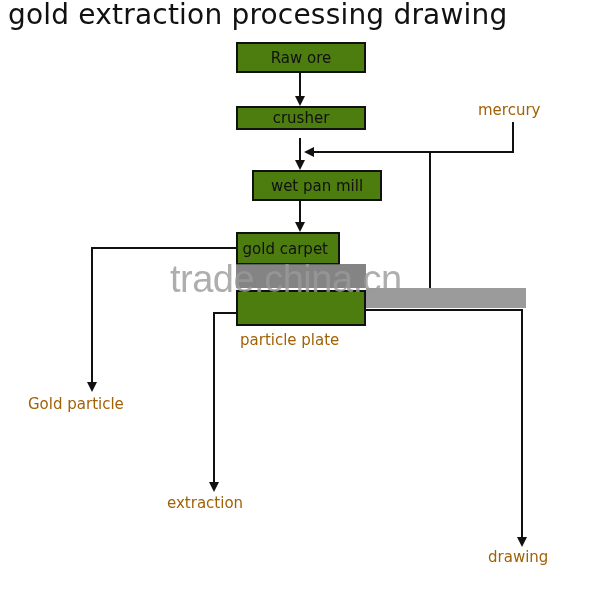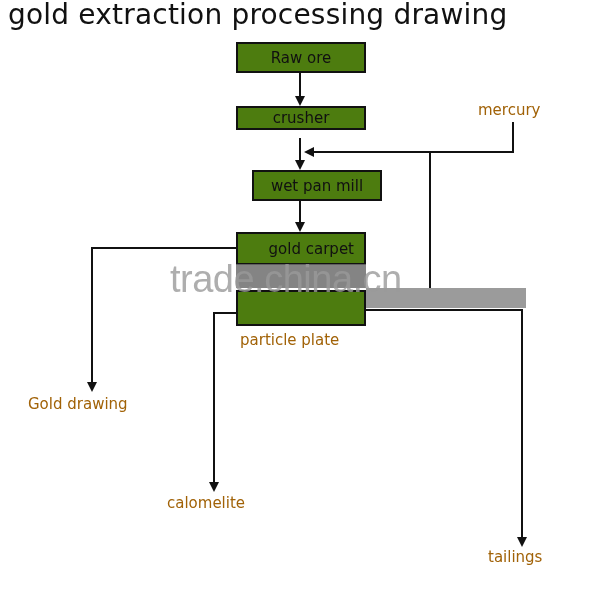--- a/index.html
+++ b/index.html
@@ -42,24 +42,24 @@
 
   <polyline points="237,313 214,313 214,480" fill="none" stroke="#111" stroke-width="2"></polyline>
   <line x1="214" y1="478" x2="214" y2="490" stroke="#111" stroke-width="2" marker-end="url(#ah)"></line>
 
   <polyline points="366,310 522,310 522,545" fill="none" stroke="#111" stroke-width="2" marker-end="url(#ah)"></polyline>
 </svg>
 
 <div class="box" style="left:236px; top:42px; width:130px; height:31px;">Raw ore</div>
 <div class="box" style="left:236px; top:106px; width:130px; height:24px;">crusher</div>
 <div class="box" style="left:236px; top:170px; width:130px; height:31px;margin-left:16px;">wet pan mill</div>
-<div class="box" style="left:236px; top:232px; width:130px; height:33px; justify-content:flex-end; padding-right:10px;">gold carpet</div>
+<div class="box" style="left:236px; top:232px; width:104px; height:33px; justify-content:flex-end; padding-right:10px;">gold carpet</div>
 <div class="box" style="left:236px; top:290px; width:130px; height:36px;"></div>
 
 <div class="label" style="left:240px; top:331px;">particle plate</div>
 <div class="label" style="left:478px; top:101px;">mercury</div>
-<div class="label" style="left:28px; top:395px;">Gold drawing</div>
-<div class="label" style="left:167px; top:494px;">calomelite</div>
-<div class="label" style="left:488px; top:548px;">tailings</div>
+<div class="label" style="left:28px; top:395px;">Gold particle</div>
+<div class="label" style="left:167px; top:494px;">extraction</div>
+<div class="label" style="left:488px; top:548px;">drawing</div>
 
 <div class="wm-band1"></div>
 <div class="wm-band2"></div>
 <div class="watermark">trade.china.cn</div>
 
 </body></html>

